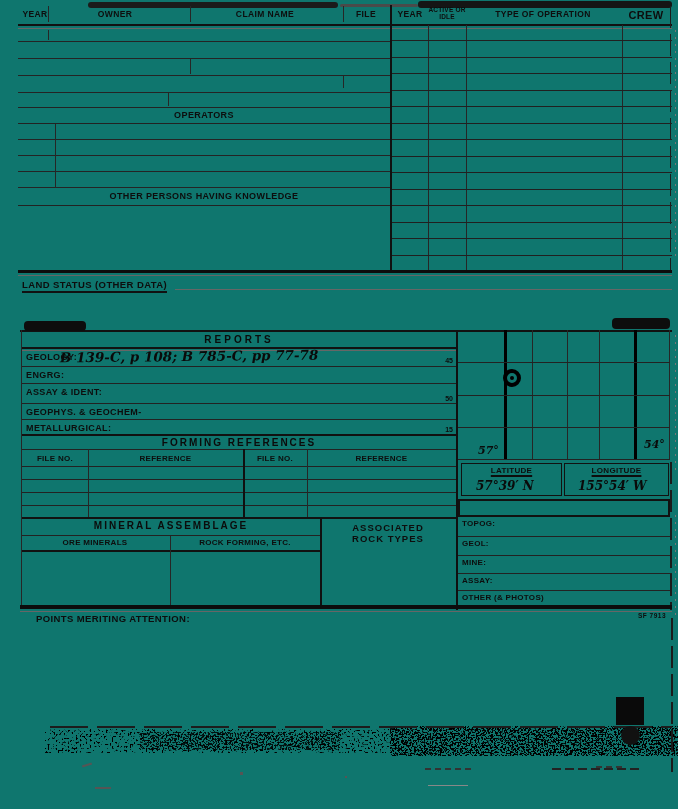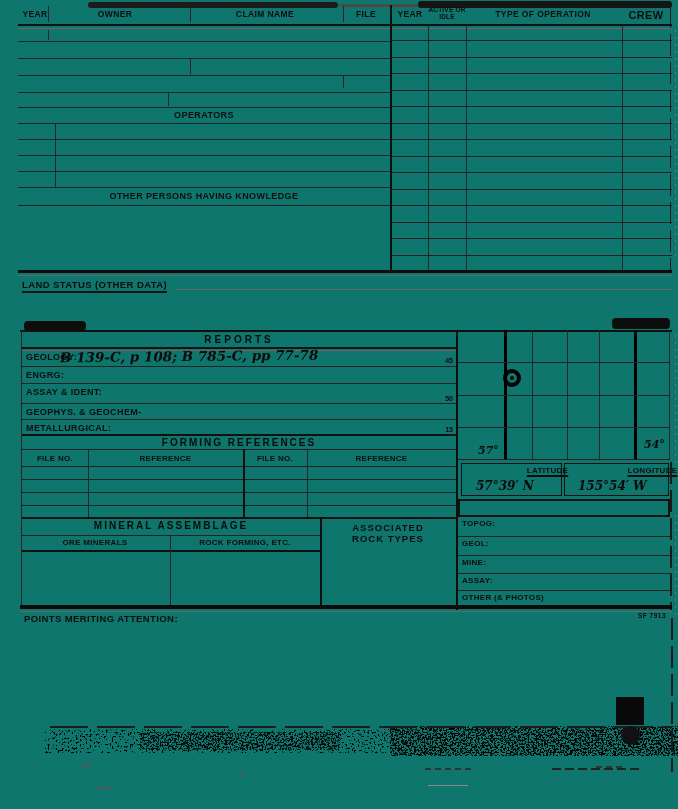--- a/index.html
+++ b/index.html
@@ -25,21 +25,21 @@
   .rowsL{position:absolute;background-image:repeating-linear-gradient(to bottom,transparent 0,transparent 16px,#242424 16px,#242424 17px);}
   .rowsM{position:absolute;background-image:repeating-linear-gradient(to bottom,transparent 0,transparent 15px,#242424 15px,#242424 16px);}
   .rowsR{position:absolute;background-image:repeating-linear-gradient(to bottom,transparent 0,transparent 15.5px,#202020 15.5px,#202020 16.5px);}
   .blob{position:absolute;background:#0d0d0d;border-radius:4px;}
   .smudge{position:absolute;background:#1b1b1b;border-radius:3px;}
   .mark{position:absolute;background:#555;}
   .mdash{position:absolute;height:2px;background:repeating-linear-gradient(to right,#333 0 6px,transparent 6px 10px);}
   .box{position:absolute;border:1.5px solid #111;box-sizing:border-box;}
   .ring{position:absolute;width:10px;height:10px;border:4.5px solid #000;border-radius:50%;}
   .ring .dot{position:absolute;left:2.5px;top:2.5px;width:4px;height:4px;background:#000;border-radius:50%;}
-  .ul{text-decoration:underline;text-underline-offset:2px;text-decoration-thickness:1.5px;margin-left:36px;}
+  .ul{text-decoration:underline;text-underline-offset:2px;text-decoration-thickness:1.5px;}
 </style>
 </head>
 <body>
 
 <div class="page">
 
   <div class="smudge" style="left:88px;top:2px;width:250px;height:6px;"></div>
   <div class="smudge" style="left:340px;top:4px;width:78px;height:3px;background:#4a4a4a;"></div>
   <div class="smudge" style="left:418px;top:1px;width:254px;height:7px;background:#151515;"></div>
 
@@ -178,21 +178,21 @@
   <div class="h" style="left:458px;top:555px;width:214px;"></div>
   <div class="lblsm" style="left:462px;top:558px;">MINE:</div>
   <div class="h" style="left:458px;top:573px;width:214px;"></div>
   <div class="lblsm" style="left:462px;top:576px;">ASSAY:</div>
   <div class="h" style="left:458px;top:590px;width:214px;"></div>
   <div class="lblsm" style="left:462px;top:593px;">OTHER (&amp; PHOTOS)</div>
   <div class="vdash" style="left:670px;top:462px;height:148px;"></div>
 
   <div class="h3" style="left:20px;top:605px;width:652px;height:4px;"></div>
   <div class="hfaint" style="left:20px;top:611px;width:652px;"></div>
-  <div class="lbl" style="left:24px;top:613px;font-size:9.5px;">POINTS MERITING ATTENTION:</div>
+  <div class="lbl" style="left:36px;top:613px;font-size:9.5px;">POINTS MERITING ATTENTION:</div>
   <div class="num" style="left:618px;top:612px;width:48px;font-size:6.5px;letter-spacing:.5px;">SF 7913</div>
 
   <div class="abs" style="left:616px;top:697px;width:28px;height:28px;background:#0a0a0a;"></div>
 
   <svg class="abs" style="left:0;top:722px;" width="678" height="42">
     <defs>
       <filter id="sp1" x="0" y="0" width="100%" height="100%">
         <feTurbulence type="fractalNoise" baseFrequency="0.5" numOctaves="3" seed="11"></feTurbulence>
         <feColorMatrix type="matrix" values="0 0 0 0 0  0 0 0 0 0  0 0 0 0 0  8 8 8 0 -13.2"></feColorMatrix>
       </filter>

